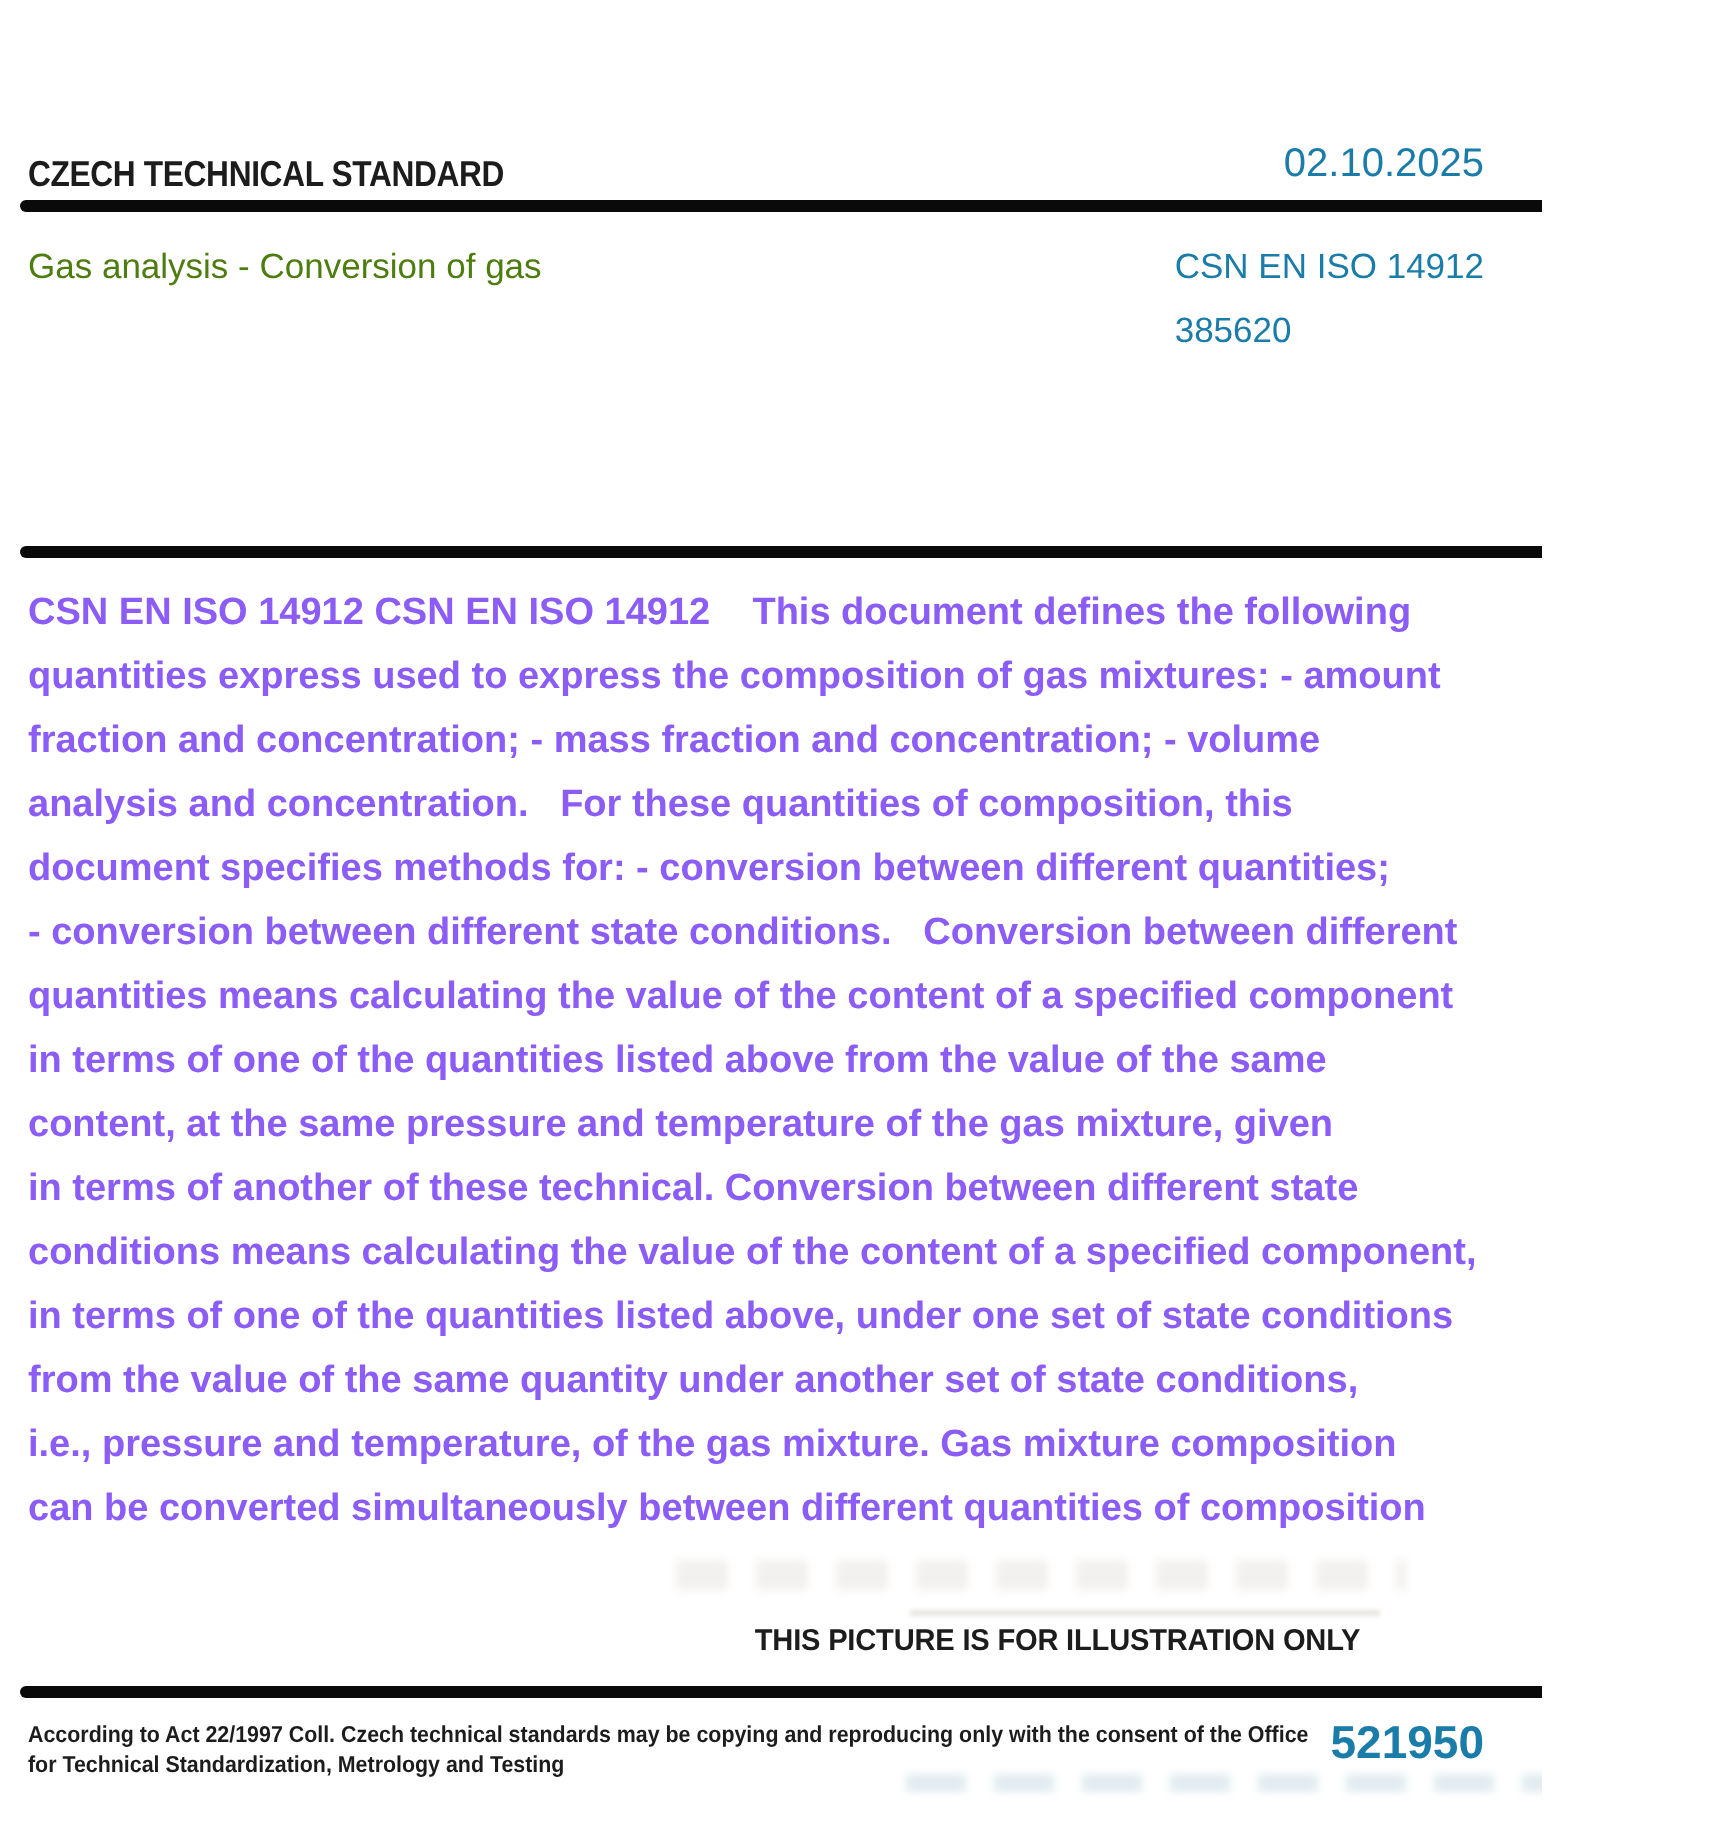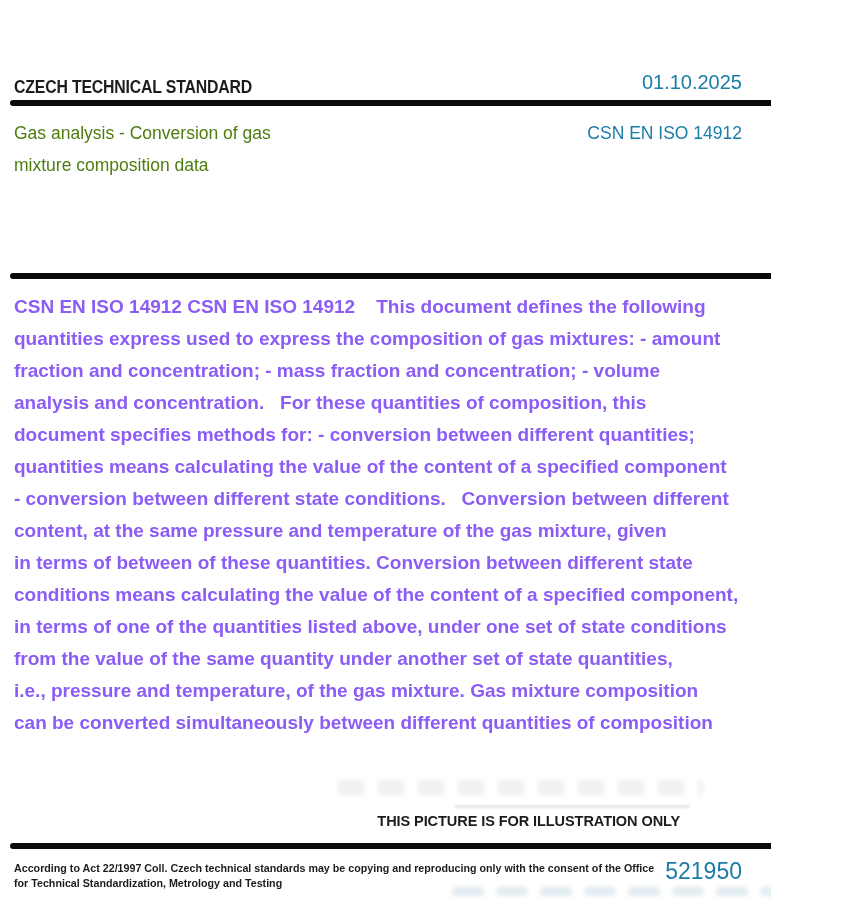--- a/index.html
+++ b/index.html
@@ -93,20 +93,21 @@
     transform: scaleX(0.93);
     transform-origin: 0 0;
     white-space: nowrap;
   }
   .doc-number {
     position: absolute;
     top: 858px;
     right: 29px;
     font-size: 23px;
     color: #1a7ca8;
+    font-weight: bold;
   }
 
   
   .smudge {
     position: absolute;
     pointer-events: none;
     filter: blur(2px);
   }
   .smudge-1 {
     left: 338px; top: 780px; width: 365px; height: 15px;
@@ -123,45 +124,46 @@
     background: repeating-linear-gradient(90deg,
       rgba(150,185,200,0.28) 0 30px, rgba(0,0,0,0) 30px 44px);
   }
 </style>
 </head>
 <body>
 
 <div class="page">
 
   <div class="standard-label">CZECH TECHNICAL STANDARD</div>
-  <div class="date">01.10.2025</div>
+  <div class="date">02.10.2025</div>
   <div class="rule rule-header"></div>
 
   <div class="title-block">
     <div>Gas analysis - Conversion of gas</div>
-    <div>mixture composition data</div>
   </div>
   <div class="code-block">
     <div>CSN EN ISO 14912</div>
+    <div>385620</div>
   </div>
 
   <div class="rule rule-body"></div>
   <div class="abstract">
       <div class="abstract-line">CSN EN ISO 14912 CSN EN ISO 14912    This document defines the following</div>
       <div class="abstract-line">quantities express used to express the composition of gas mixtures: - amount</div>
       <div class="abstract-line">fraction and concentration; - mass fraction and concentration; - volume</div>
       <div class="abstract-line">analysis and concentration.   For these quantities of composition, this</div>
       <div class="abstract-line">document specifies methods for: - conversion between different quantities;</div>
+      <div class="abstract-line">- conversion between different state conditions.   Conversion between different</div>
       <div class="abstract-line">quantities means calculating the value of the content of a specified component</div>
-      <div class="abstract-line">- conversion between different state conditions.   Conversion between different</div>
+      <div class="abstract-line">in terms of one of the quantities listed above from the value of the same</div>
       <div class="abstract-line">content, at the same pressure and temperature of the gas mixture, given</div>
-      <div class="abstract-line">in terms of between of these quantities. Conversion between different state</div>
+      <div class="abstract-line">in terms of another of these technical. Conversion between different state</div>
       <div class="abstract-line">conditions means calculating the value of the content of a specified component,</div>
       <div class="abstract-line">in terms of one of the quantities listed above, under one set of state conditions</div>
-      <div class="abstract-line">from the value of the same quantity under another set of state quantities,</div>
+      <div class="abstract-line">from the value of the same quantity under another set of state conditions,</div>
       <div class="abstract-line">i.e., pressure and temperature, of the gas mixture. Gas mixture composition</div>
       <div class="abstract-line">can be converted simultaneously between different quantities of composition</div>
     </div>
 
   <div class="smudge smudge-1"></div>
   <div class="smudge smudge-dash"></div>
 
   <div class="notice">THIS PICTURE IS FOR ILLUSTRATION ONLY</div>
 
   <div class="rule rule-footer"></div>

